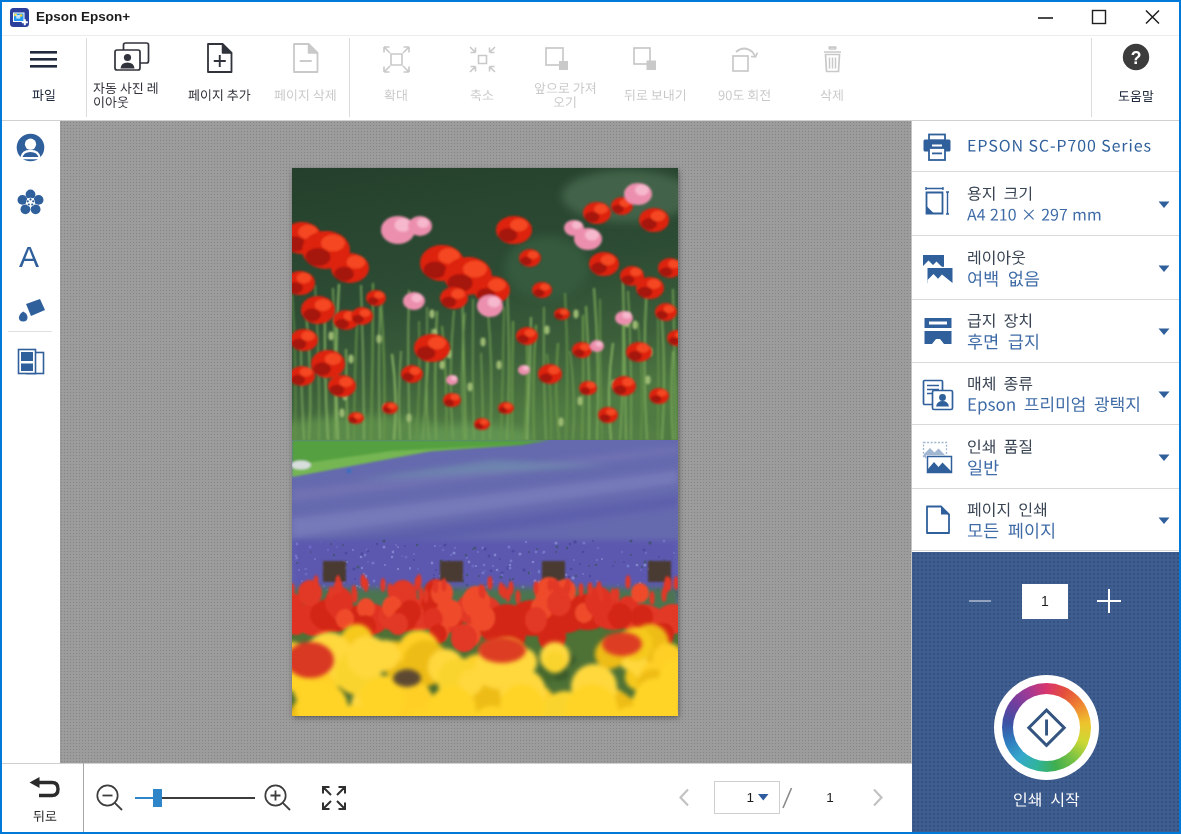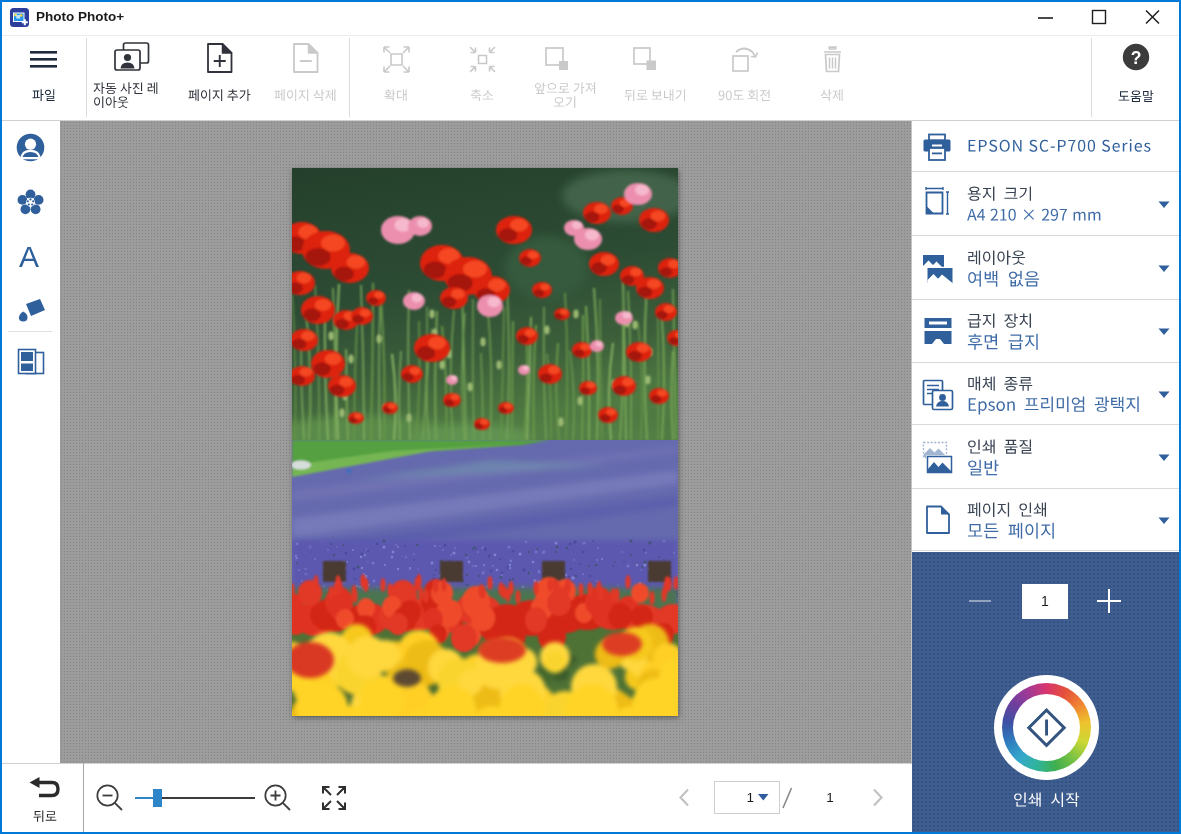--- a/index.html
+++ b/index.html
@@ -7,21 +7,21 @@
 <div class="abs" style="left:10px;top:8px;width:19px;height:19px">
 <svg width="19" height="19" viewBox="0 0 19 19">
 <rect x="0" y="0" width="19" height="19" rx="3.5" fill="#2c3e9b"></rect>
 <rect x="3" y="4.5" width="11.5" height="9.5" fill="#fff"></rect>
 <rect x="4" y="5.5" width="9.5" height="7.5" fill="#2196f3"></rect>
 <rect x="4.3" y="5.8" width="2.6" height="2.4" fill="#ffe24a"></rect>
       <rect x="9.6" y="6.4" width="2.8" height="2.2" fill="#ffd21e"></rect>
 <rect x="6.2" y="7" width="4" height="3.6" fill="#bfe3ff"></rect>
 <path d="M11.8 13.2 h2 v-2 h2 v2 h2 v2 h-2 v2 h-2 v-2 h-2 z" fill="#fff"></path>
 </svg></div>
-<div class="abs" style="left:36px;top:9px;font-size:13.5px;font-weight:bold;color:#1a1a1a">Photo Photo+</div>
+<div class="abs" style="left:36px;top:9px;font-size:13.5px;font-weight:bold;color:#1a1a1a">Epson Epson+</div>
 <svg class="abs" style="left:1030px;top:8px" width="140" height="20" viewBox="0 0 140 20">
 <rect x="8" y="9.2" width="15" height="1.6" fill="#1f1f1f"></rect>
 <rect x="62.5" y="2.5" width="13" height="13" fill="none" stroke="#1f1f1f" stroke-width="1.4"></rect>
 <path d="M116 2.5 L129 15.5 M129 2.5 L116 15.5" stroke="#1f1f1f" stroke-width="1.5" fill="none"></path>
 </svg>
 <div class="abs" style="left:0;top:35px;width:1181px;height:1px;background:#ececec"></div>
 <div class="abs" style="left:0;top:120px;width:1181px;height:1px;background:#d0d0d0"></div>
 <div class="abs" style="left:86px;top:38px;width:1px;height:79px;background:#dcdcdc"></div>
 <div class="abs" style="left:349px;top:38px;width:1px;height:79px;background:#dcdcdc"></div>
 <div class="abs" style="left:1091px;top:38px;width:1px;height:79px;background:#dcdcdc"></div>

